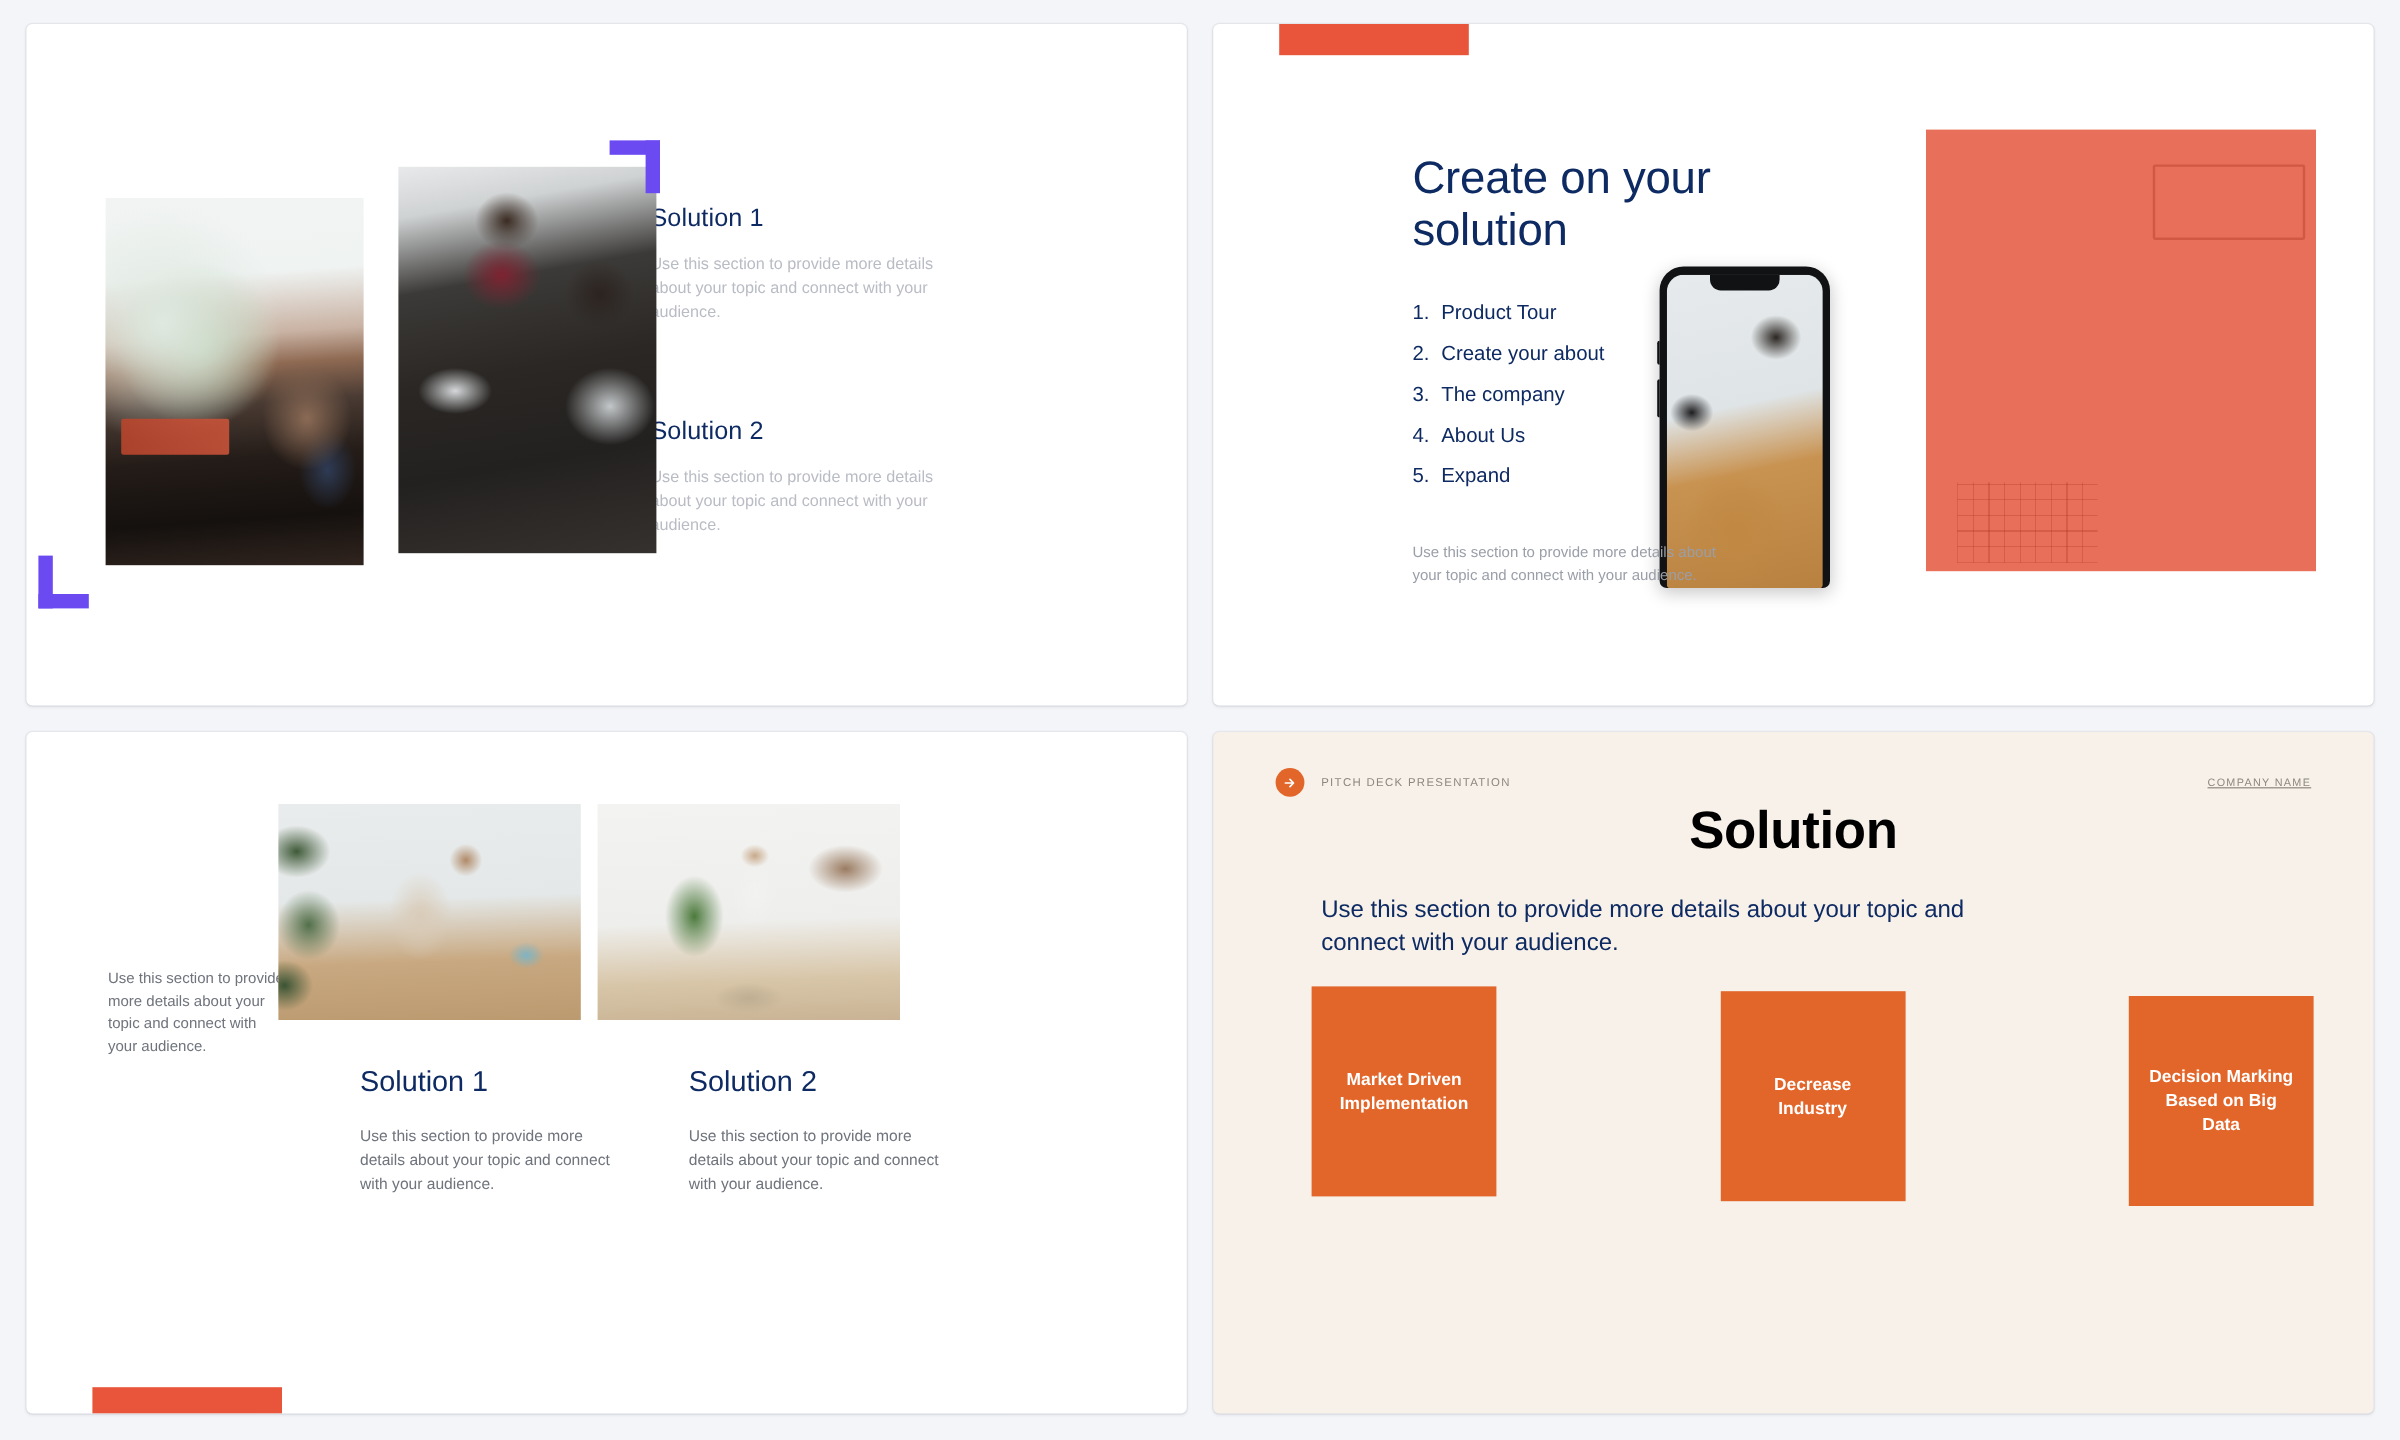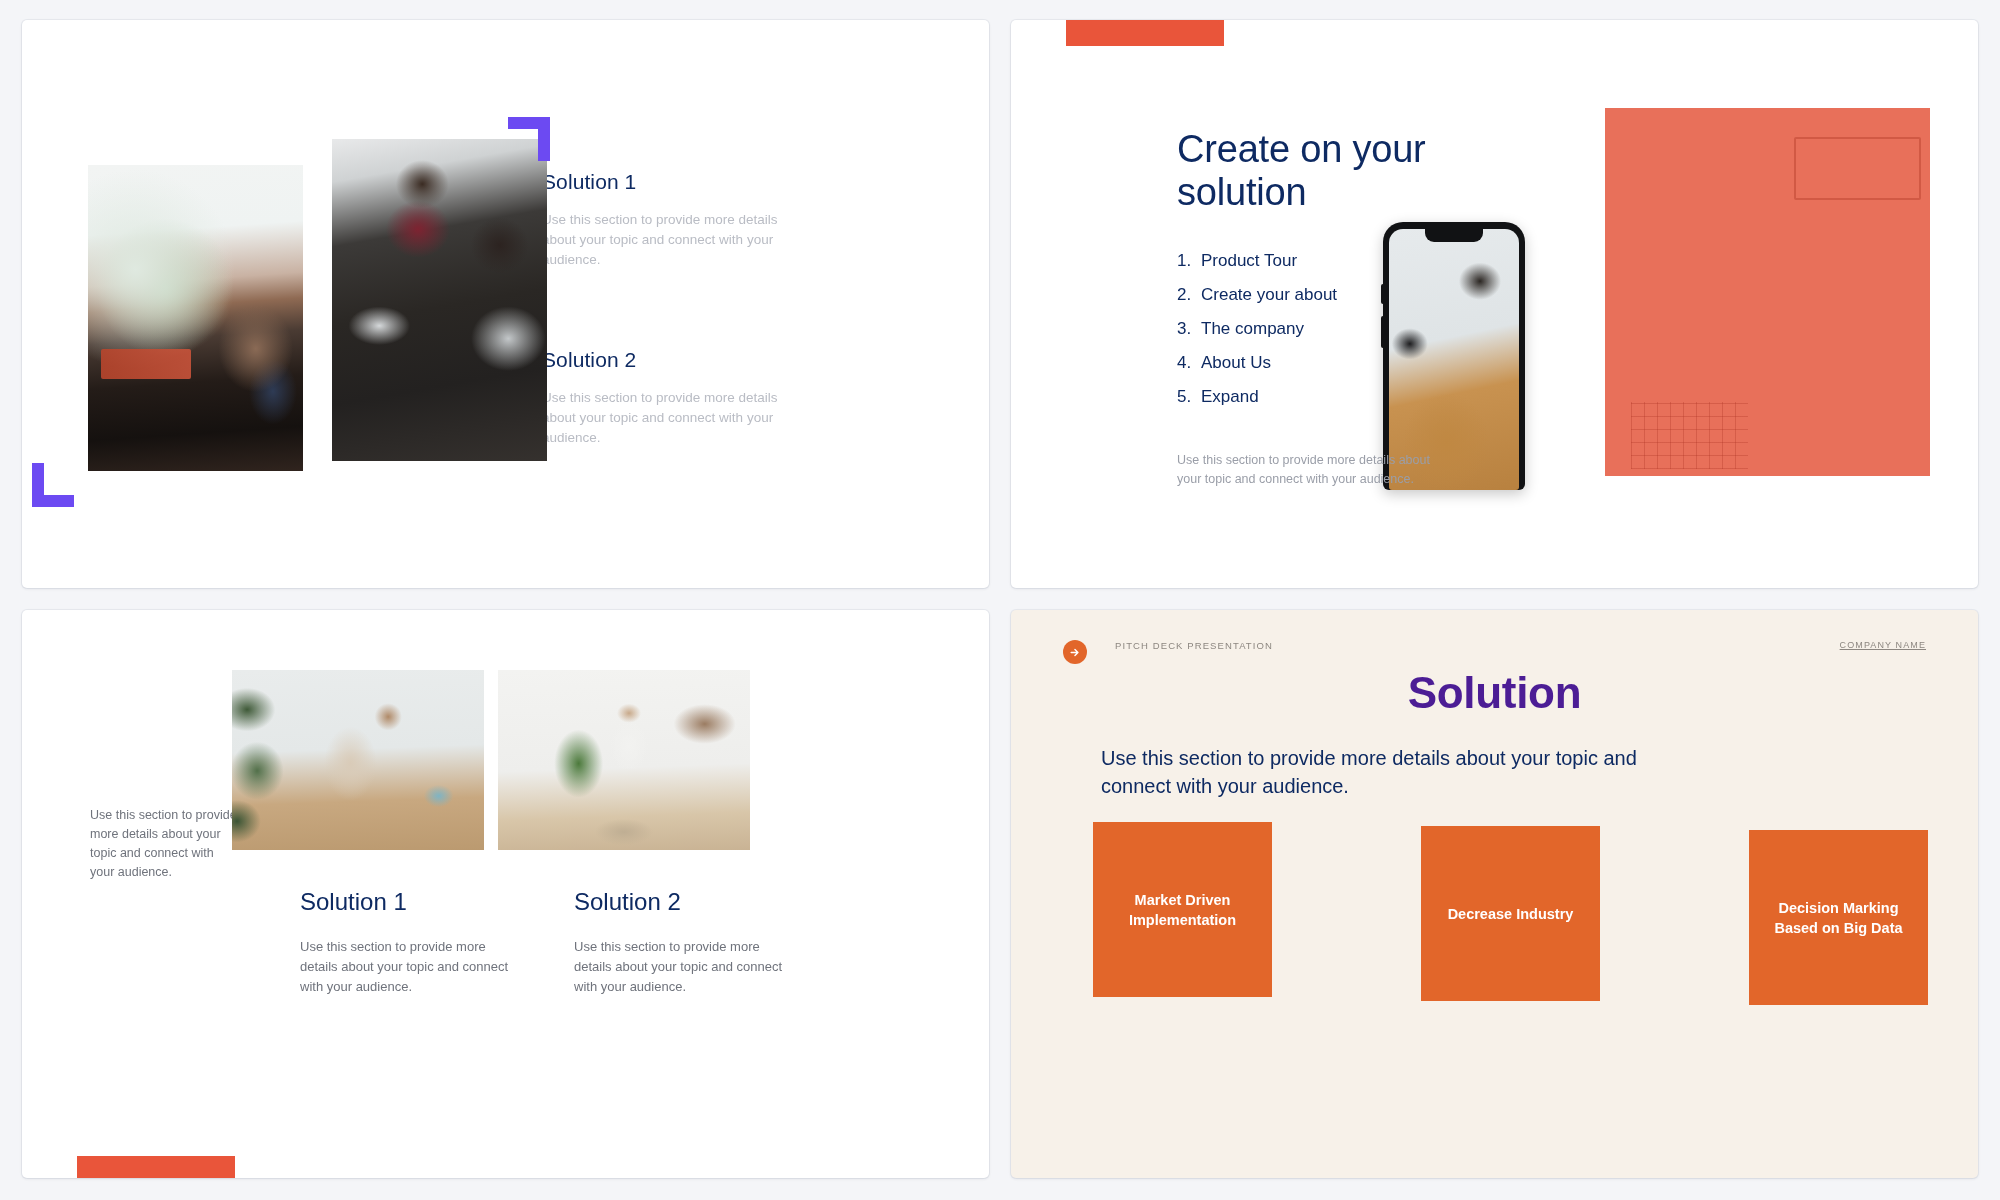--- a/index.html
+++ b/index.html
@@ -329,21 +329,21 @@
   }
 
   
   .s4 {
     background: #f7f1e9;
   }
   .s4-head {
     position: absolute;
     left: 52px; right: 52px; top: 30px;
     display: flex;
-    gap: 14px;
+    align-items: center;
   }
   .s4-arrow {
     width: 24px; height: 24px;
     border-radius: 50%;
     background: #e2662a;
     display: flex;
     align-items: center;
     justify-content: center;
     flex: none;
   }
@@ -362,41 +362,41 @@
     color: #8d8781;
     text-decoration: underline;
   }
 
   .s4-title {
     position: absolute;
     left: 0; right: 0; top: 58px;
     text-align: center;
     font-size: 44px;
     font-weight: 700;
-    color: #4c1d95;
+    color: #000000;
     letter-spacing: -.3px;
   }
 
   .s4-lead {
     position: absolute;
     left: 90px; top: 134px;
     width: 610px;
     font-size: 20px;
     line-height: 1.42;
     color: #0e2a62;
   }
 
   .s4-cards {
     position: absolute;
     left: 82px; right: 50px; top: 212px;
     display: flex;
     justify-content: space-between;
   }
   .s4-card {
-    width: 179px;
+    width: 154px;
     height: 175px;
     background: #e2662a;
     display: flex;
     align-items: center;
     justify-content: center;
     text-align: center;
     padding: 0 16px;
   }
   .s4-card-label {
     color: #ffffff;

